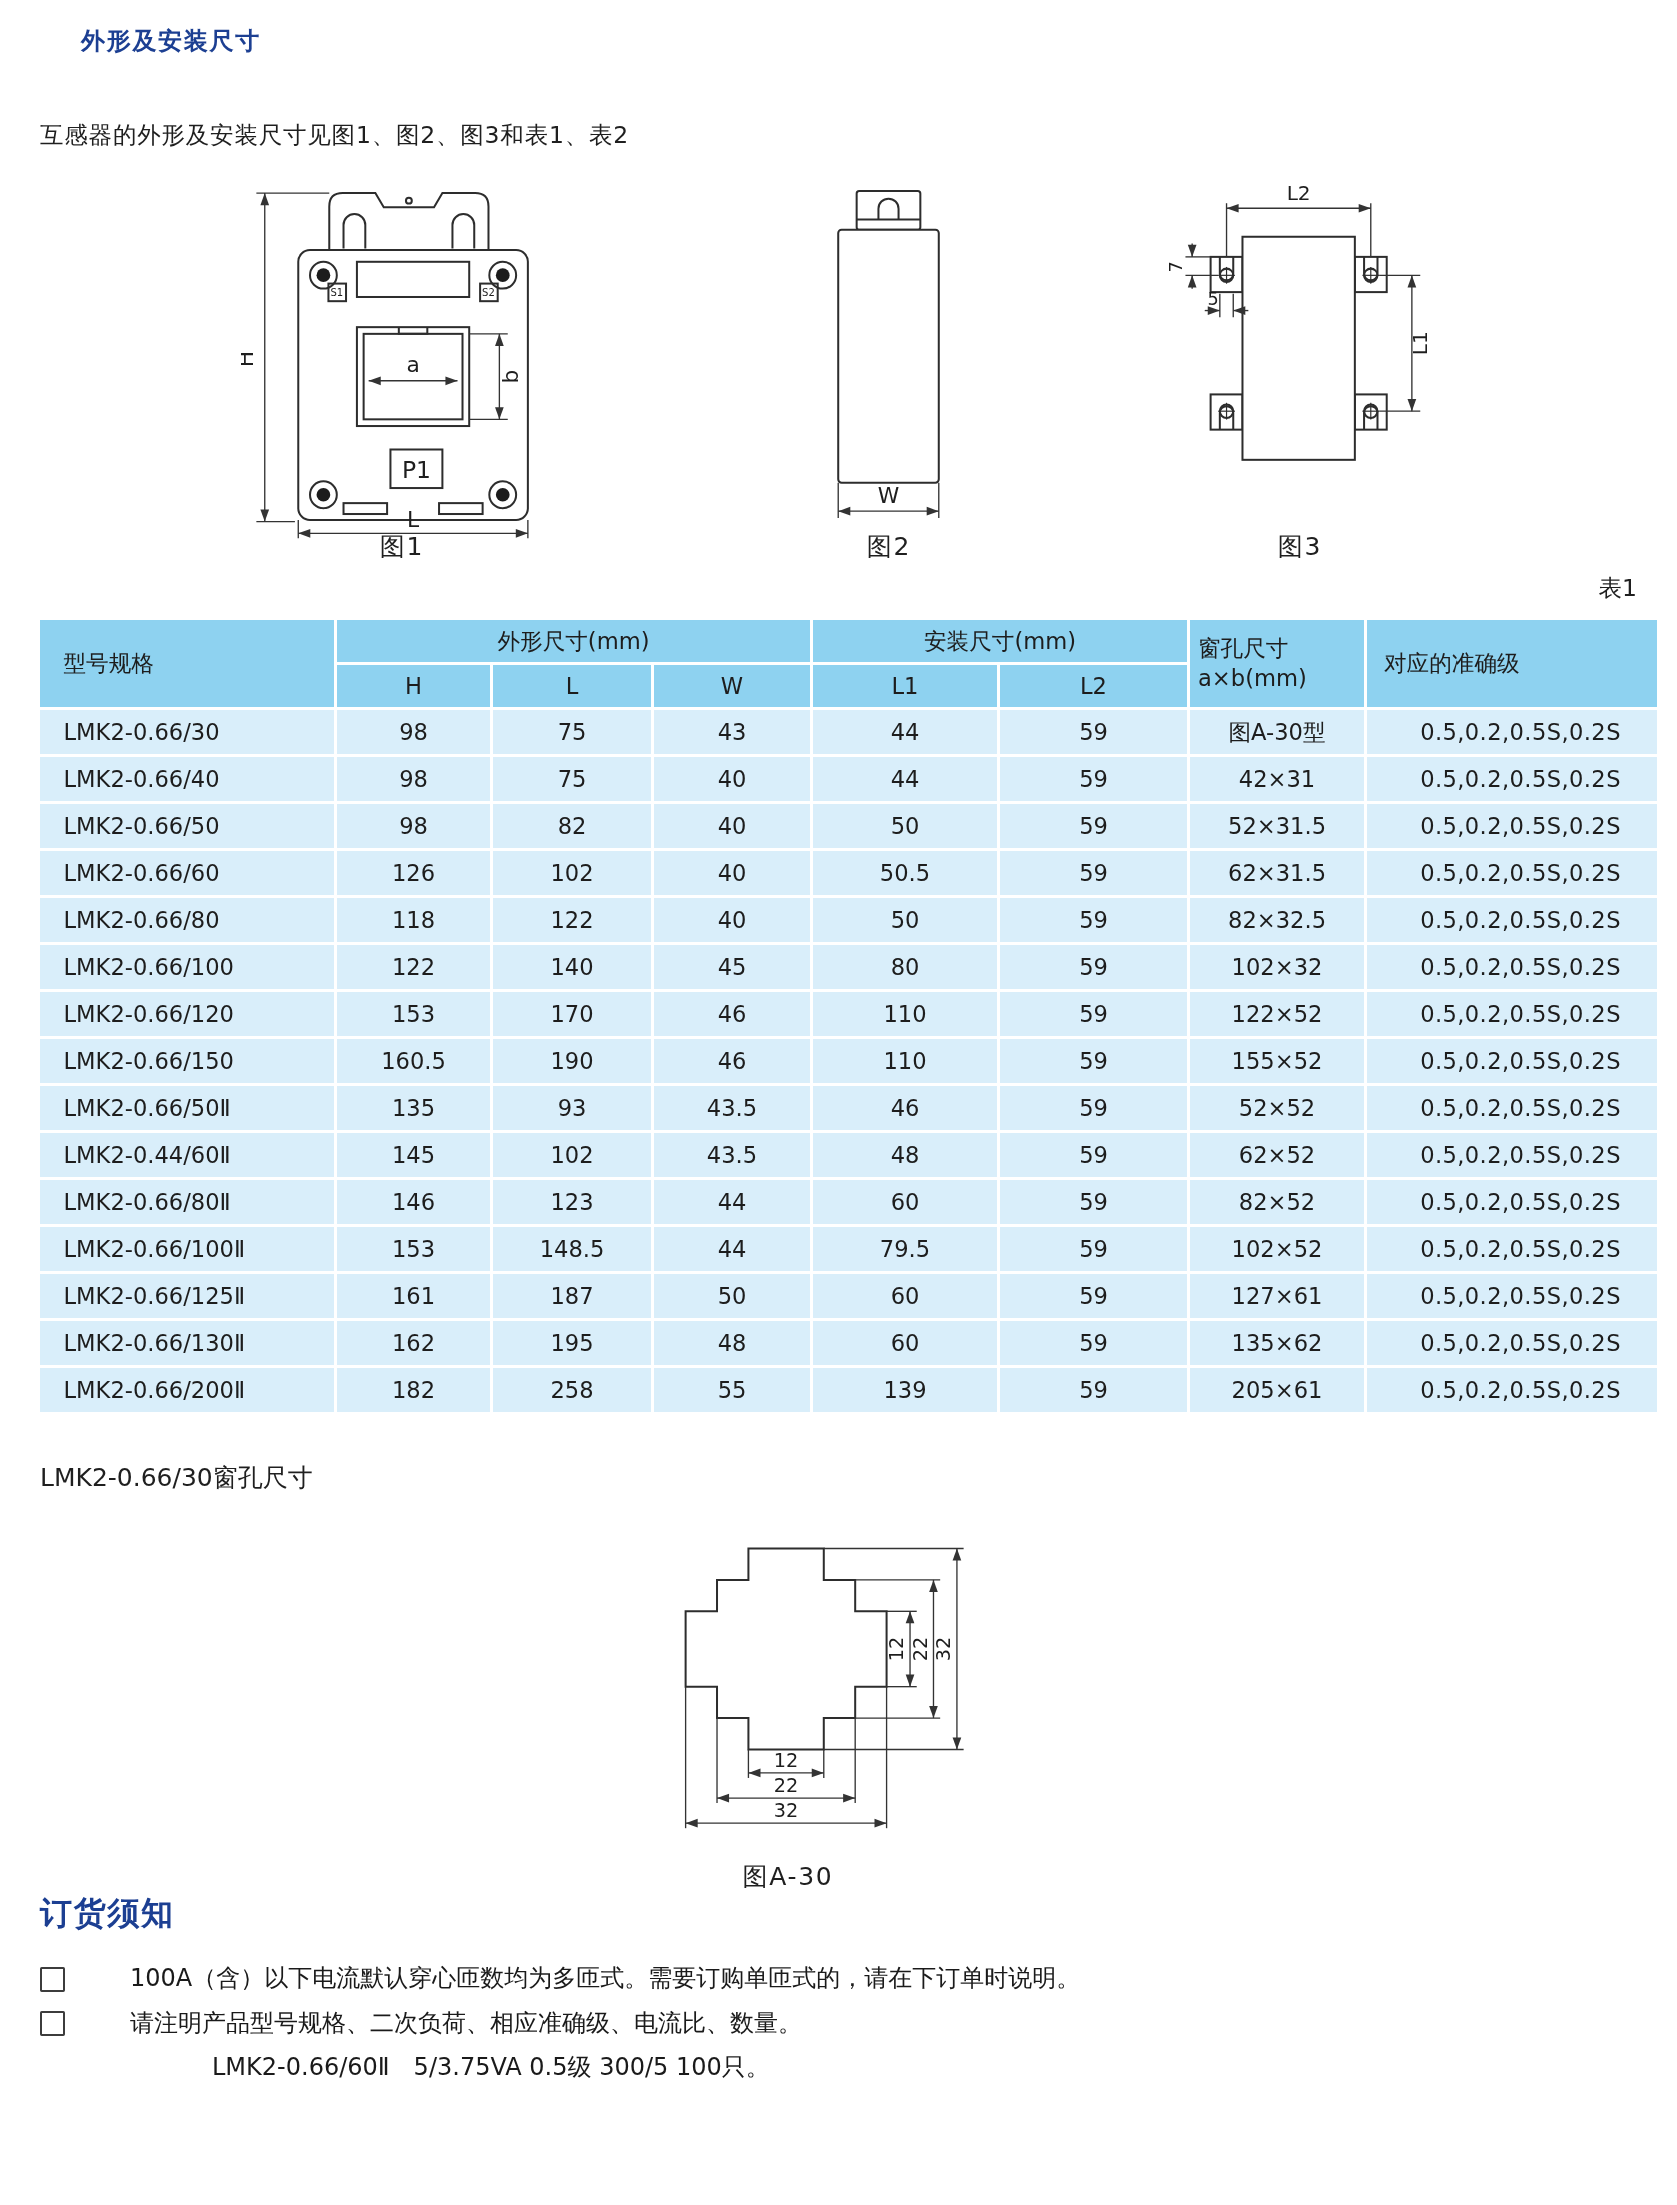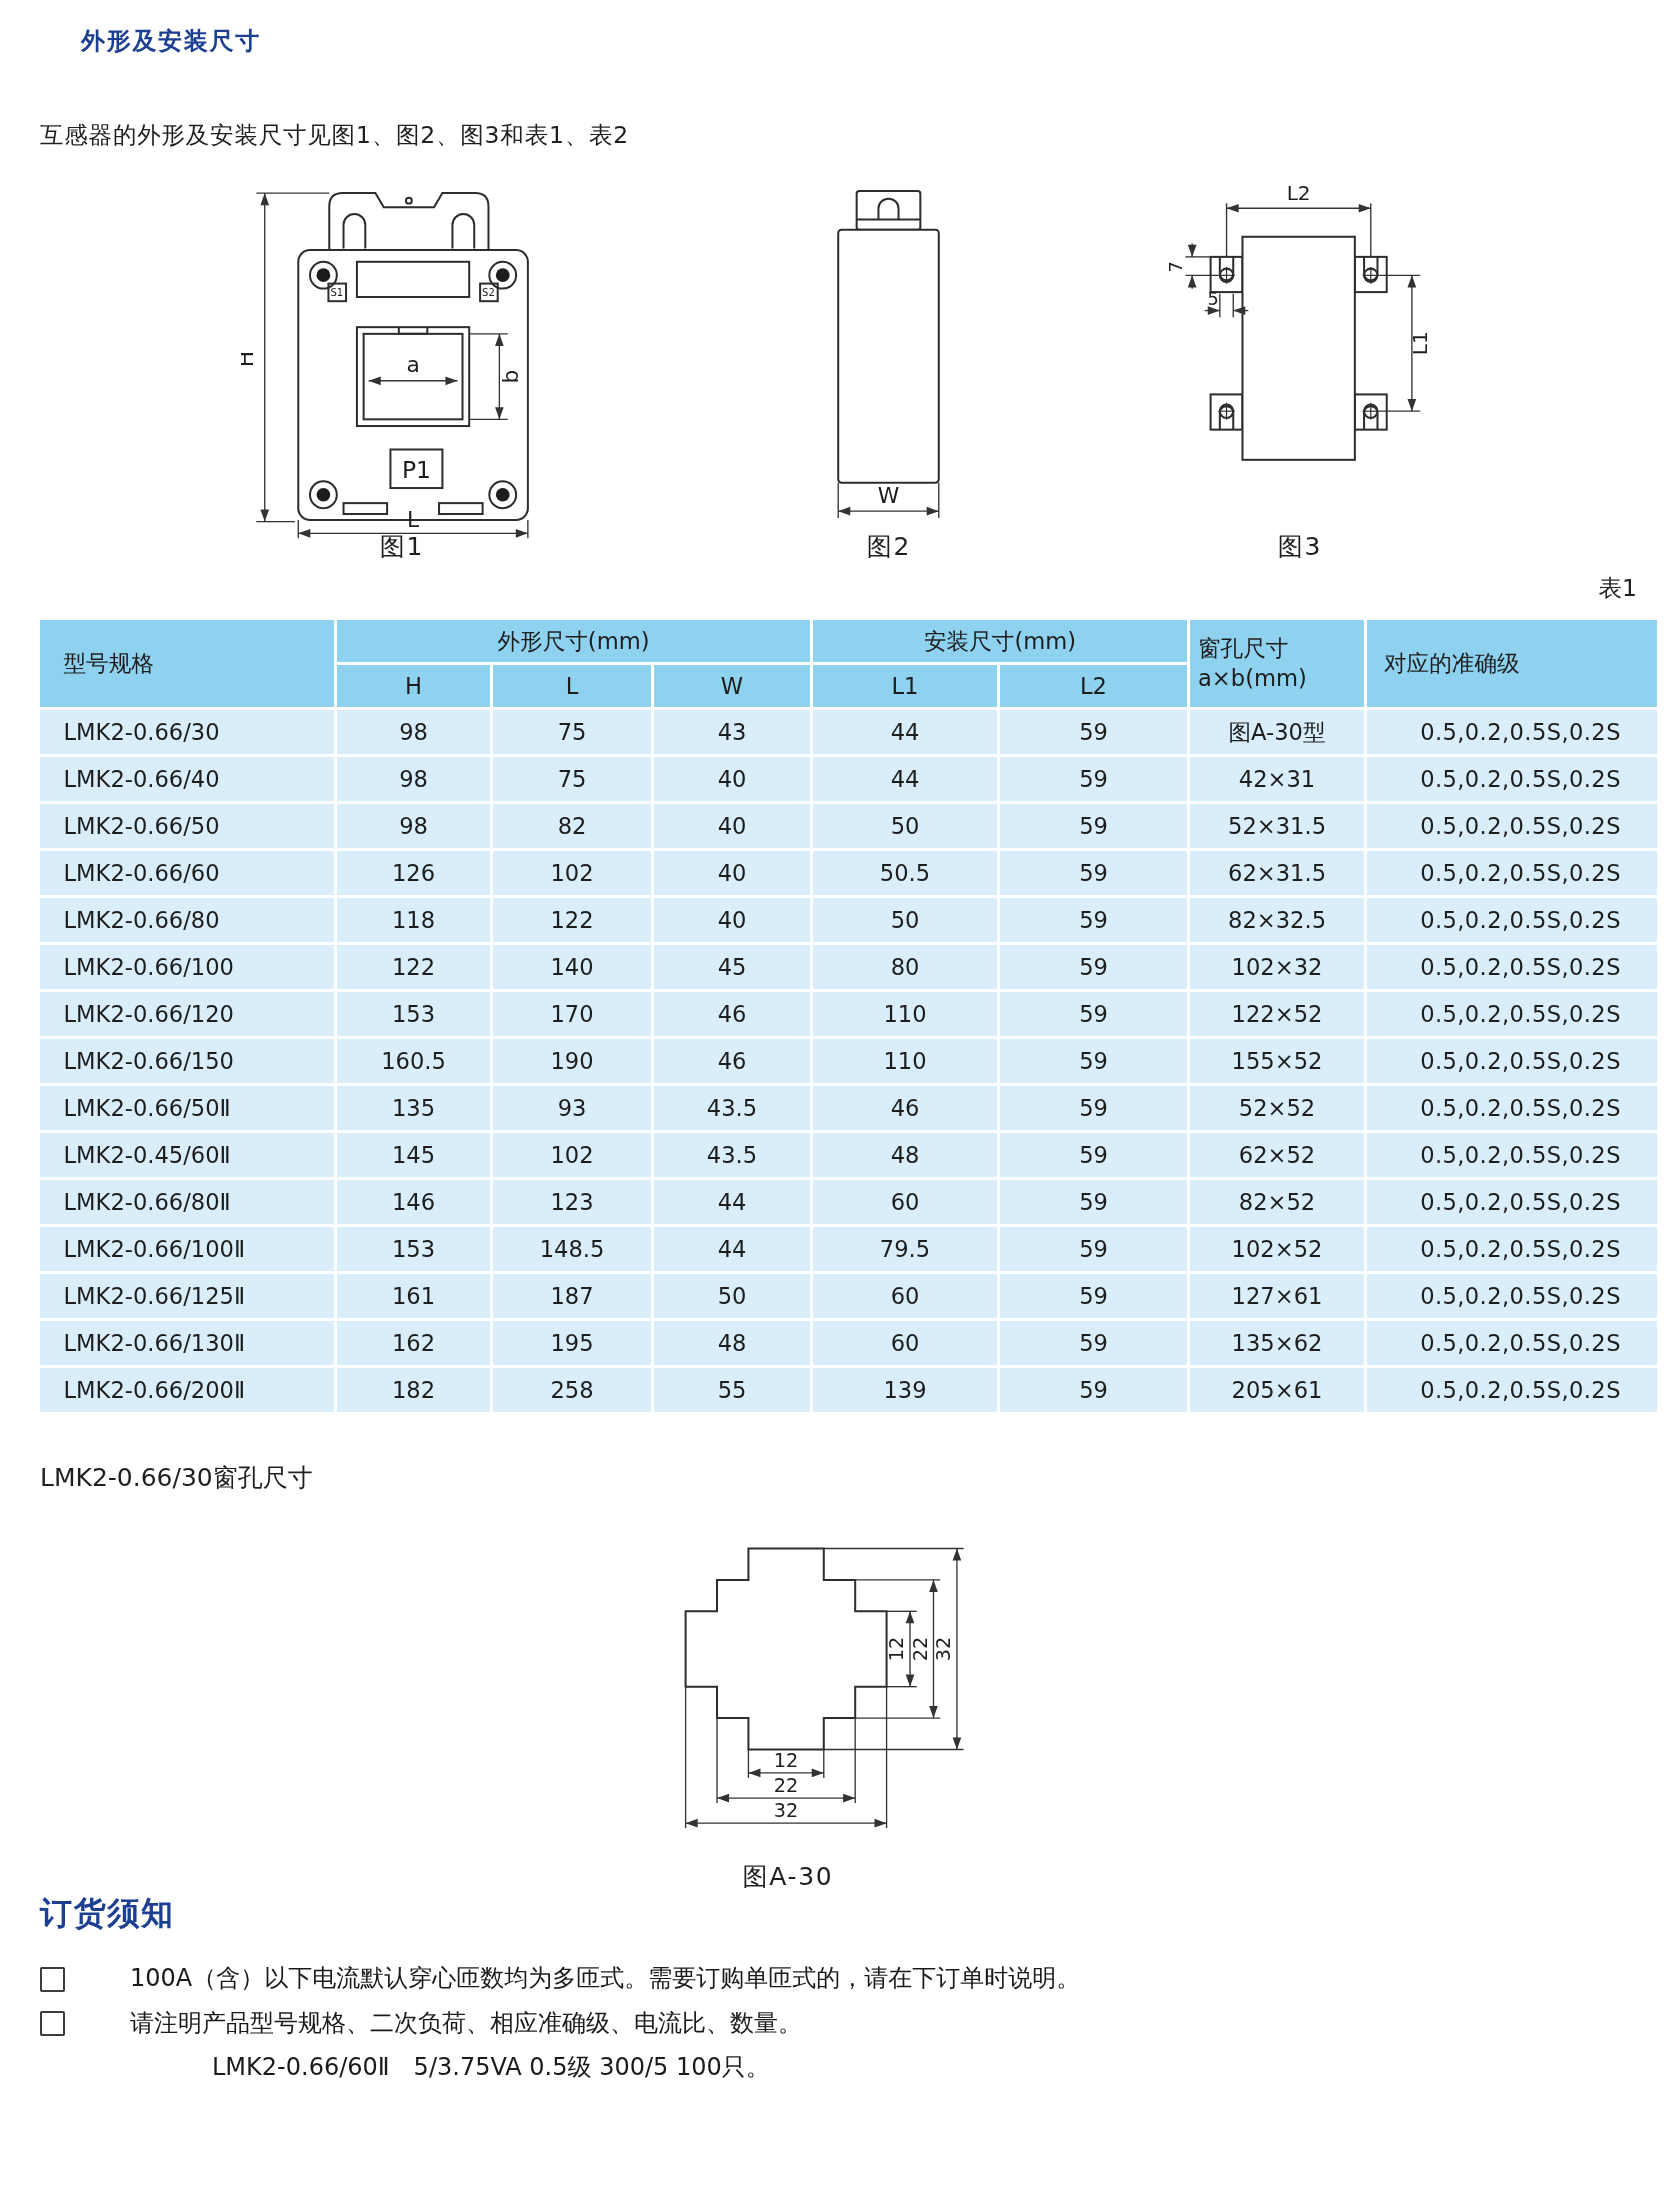--- a/index.html
+++ b/index.html
@@ -295,21 +295,21 @@
           <td class="c-model">LMK2-0.66/50Ⅱ</td>
           <td>135</td>
           <td>93</td>
           <td>43.5</td>
           <td>46</td>
           <td>59</td>
           <td>52×52</td>
           <td class="c-acc">0.5,0.2,0.5S,0.2S</td>
         </tr>
         <tr>
-          <td class="c-model">LMK2-0.45/60Ⅱ</td>
+          <td class="c-model">LMK2-0.44/60Ⅱ</td>
           <td>145</td>
           <td>102</td>
           <td>43.5</td>
           <td>48</td>
           <td>59</td>
           <td>62×52</td>
           <td class="c-acc">0.5,0.2,0.5S,0.2S</td>
         </tr>
         <tr>
           <td class="c-model">LMK2-0.66/80Ⅱ</td>

